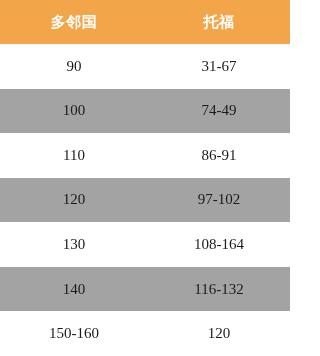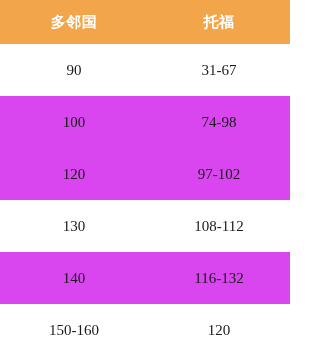--- a/index.html
+++ b/index.html
@@ -44,21 +44,21 @@
     letter-spacing: 0.5px;
     border: none;
     background: #f3a649;
   }
 
   tbody tr.data-row {
     height: 44.5px;
   }
 
   tbody tr.row-odd  { background: #ffffff; }
-  tbody tr.row-even { background: #d946ef; }
+  tbody tr.row-even { background: #a3a3a3; }
 
   td.data-cell {
     height: 44.5px;
     padding: 0;
     margin: 0;
     text-align: center;
     vertical-align: middle;
     color: #1a1a1a;
     font-family: "Liberation Serif", "DejaVu Serif", serif;
     font-size: 15px;
@@ -81,29 +81,33 @@
       <th class="header-cell">托福</th>
     </tr>
   </thead>
   <tbody>
     <tr class="data-row row-odd">
       <td class="data-cell">90</td>
       <td class="data-cell">31-67</td>
     </tr>
     <tr class="data-row row-even">
       <td class="data-cell">100</td>
-      <td class="data-cell">74-98</td>
+      <td class="data-cell">74-49</td>
+    </tr>
+    <tr class="data-row row-odd">
+      <td class="data-cell">110</td>
+      <td class="data-cell">86-91</td>
     </tr>
     <tr class="data-row row-even">
       <td class="data-cell">120</td>
       <td class="data-cell">97-102</td>
     </tr>
     <tr class="data-row row-odd">
       <td class="data-cell">130</td>
-      <td class="data-cell">108-112</td>
+      <td class="data-cell">108-164</td>
     </tr>
     <tr class="data-row row-even">
       <td class="data-cell">140</td>
       <td class="data-cell">116-132</td>
     </tr>
     <tr class="data-row row-odd">
       <td class="data-cell">150-160</td>
       <td class="data-cell">120</td>
     </tr>
   </tbody>

